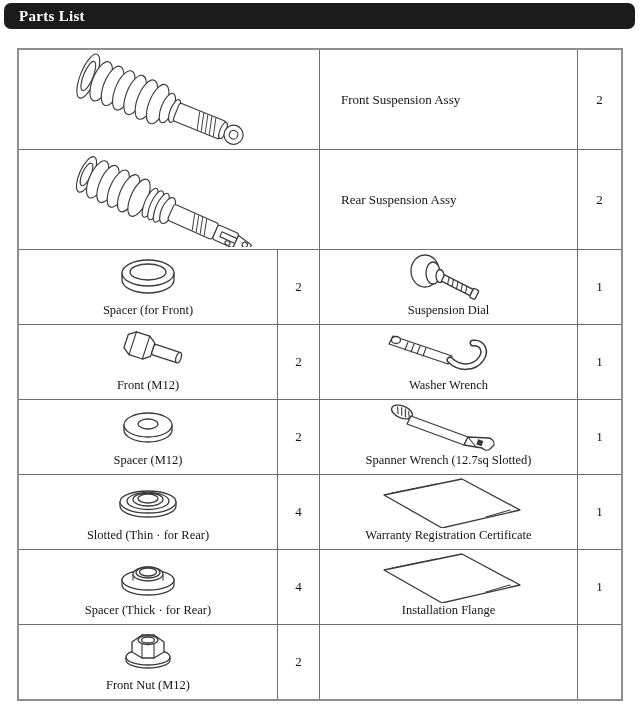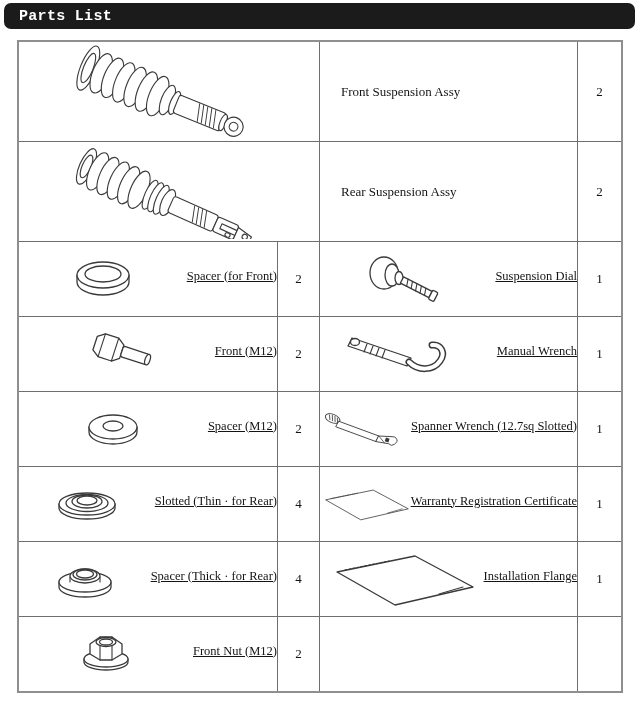--- a/index.html
+++ b/index.html
@@ -3,44 +3,44 @@
 <meta charset="utf-8">
 <style>
   html,body{margin:0;padding:0;}
   body{
     width:640px;height:704px;position:relative;background:#ffffff;
     font-family:"Liberation Serif","DejaVu Serif",serif;color:#141414;
     overflow:hidden;
   }
   .header-bar{
     position:absolute;left:4px;top:3px;width:631px;height:26px;
-    background:#1b1b1b;border-radius:7px;display:flex;align-items:center;font-family:Liberation Mono, monospace;
+    background:#1b1b1b;border-radius:7px;display:flex;align-items:center;
   }
   .header-title{
     color:#ffffff;font-weight:bold;font-size:15px;padding-left:15px;letter-spacing:.3px;
   }
   .parts-table{
-    position:absolute;left:17px;top:40px;background:#fff;
+    position:absolute;left:17px;top:48px;background:#fff;
     border:2px solid #8f8f8f;
     display:grid;
     grid-template-columns:259px 42px 258px 43px;
     grid-template-rows:100px 100px 75px 75px 75px 75px 75px 74px;
   }
   .cell{
     box-sizing:border-box;
     border-right:1px solid #6e6e6e;
     border-bottom:1px solid #6e6e6e;
     min-width:0;min-height:0;
   }
   .cell.last-col{border-right:none;}
   .cell.last-row{border-bottom:none;}
   .img-cell{grid-column:1/3;display:flex;align-items:center;justify-content:center;}
   .big-label{display:flex;align-items:center;padding-left:21px;font-size:13px;}
   .qty{display:flex;align-items:center;justify-content:center;font-size:13px;}
-  .item{display:flex;flex-direction:row;align-items:center;justify-content:flex-end;text-decoration:underline;}
+  .item{display:flex;flex-direction:column;align-items:center;justify-content:flex-end;}
   .icon-box{flex:1;display:flex;align-items:center;justify-content:center;width:100%;overflow:hidden;}
   .item-label{padding-bottom:6px;font-size:12.5px;white-space:nowrap;}
   svg{display:block;}
   .art{fill:#ffffff;stroke:#3a3a3a;stroke-width:1.3;stroke-linejoin:round;stroke-linecap:round;}
   .art-line{fill:none;stroke:#3a3a3a;stroke-width:1.1;stroke-linecap:round;}
 </style>
 </head>
 <body>
 
 <div class="header-bar">
@@ -174,21 +174,21 @@
       <svg width="130" height="46" viewBox="0 0 130 46">
         <g class="art">
           <polygon points="9,7 68,27 64,35 5,15"></polygon>
           <ellipse cx="12" cy="11" rx="4.5" ry="3.5"></ellipse>
           <path class="art-line" d="M24,13 l-3,8 M30,15 l-3,8 M36,17 l-3,8 M42,19 l-3,8"></path>
           <path d="M66,31 c9,9 24,9 31,-1 c6,-8 1,-17 -8,-16" fill="none" stroke-width="7"></path>
           <path d="M66,31 c9,9 24,9 31,-1 c6,-8 1,-17 -8,-16" fill="none" stroke-width="4" stroke="#ffffff"></path>
         </g>
       </svg>
     </div>
-    <div class="item-label">Manual Wrench</div>
+    <div class="item-label">Washer Wrench</div>
   </div>
   <div class="cell last-col qty">
     <span>1</span>
   </div>
 
   <div class="cell item">
     <div class="icon-box">
       <svg width="70" height="40" viewBox="0 0 70 40">
         <g class="art">
           <path d="M11,18 v5 a24,12 0 0 0 48,0 v-5"></path>

